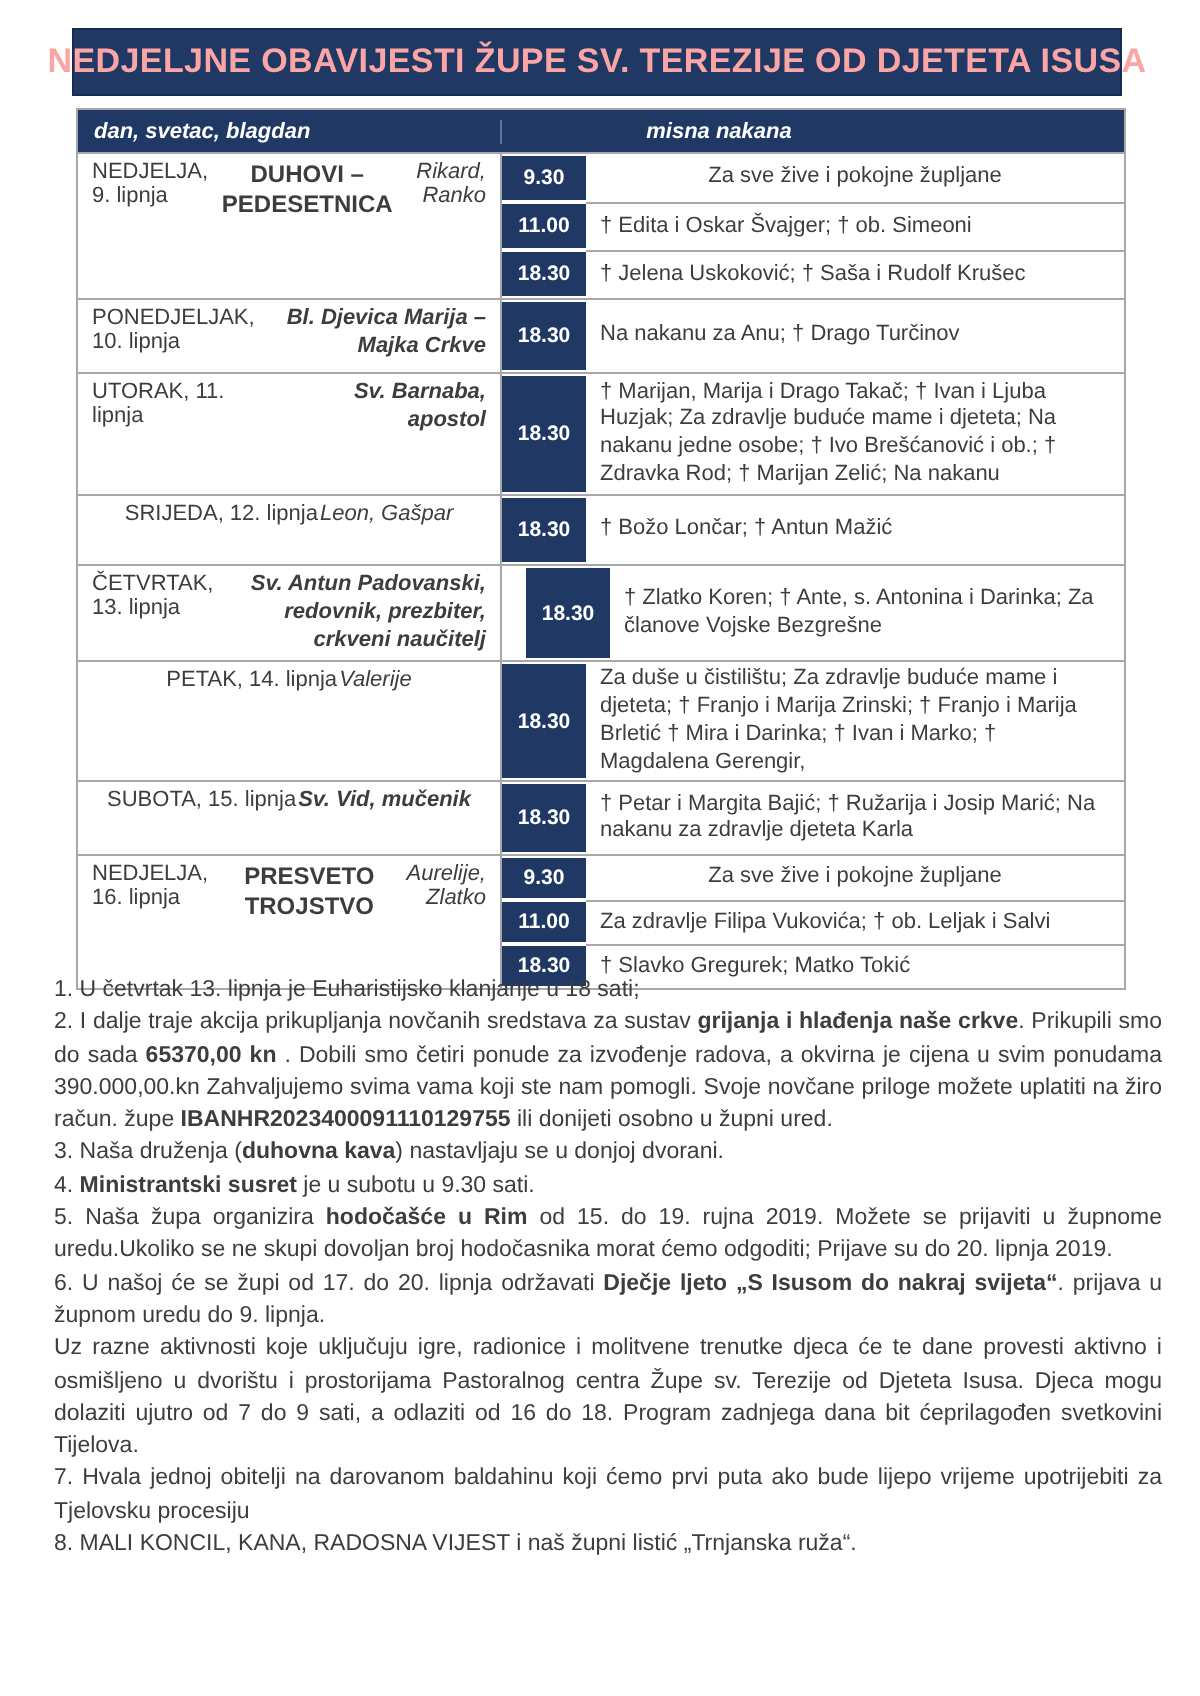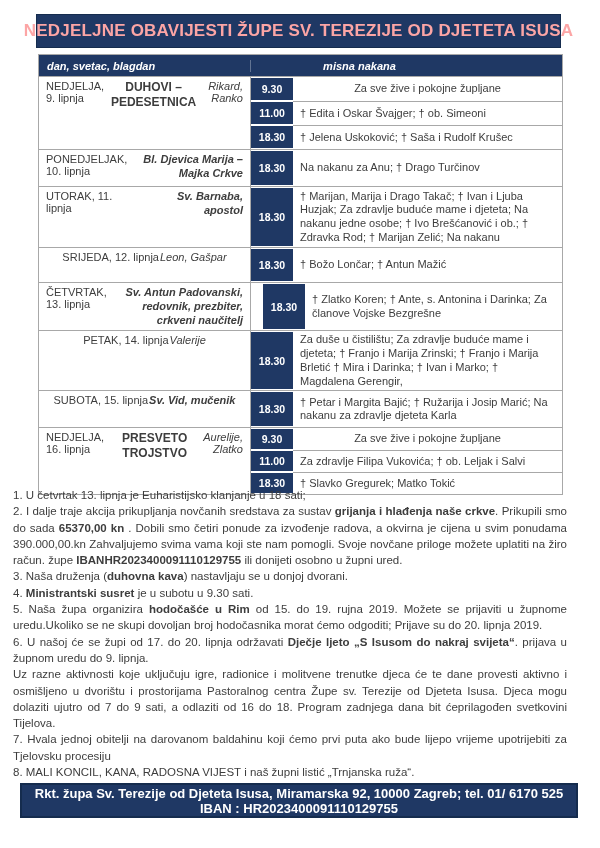--- a/index.html
+++ b/index.html
@@ -71,21 +71,21 @@
     display:flex;align-items:center;justify-content:center;
   }
   .intention{
     flex:1;padding:2px 7px;box-sizing:border-box;
     display:flex;align-items:center;line-height:1.25;
   }
   .intention.center{justify-content:center;text-align:center;}
 
   
   .announcements{
-    position:absolute;left:13px;top:487px;width:554px;
+    position:absolute;left:27px;top:487px;width:554px;
     font-size:11.5px;line-height:16.3px;text-align:justify;
     color:#3d3d3d;
   }
   .ann-par{margin:0;}
   .ann-par .b{font-weight:bold;}
 
   
   .footer-bar{
     position:absolute;left:20px;top:783px;width:558px;height:35px;
     background:var(--navy);
@@ -255,18 +255,14 @@
       <p class="ann-par"><span>2. I dalje traje akcija prikupljanja novčanih sredstava za sustav </span><span class="b">grijanja i hlađenja naše crkve</span><span>. Prikupili smo do sada </span><span class="b">65370,00 kn</span><span> . Dobili smo četiri ponude za izvođenje radova, a okvirna je cijena u svim ponudama 390.000,00.kn Zahvaljujemo svima vama koji ste nam pomogli. Svoje novčane priloge možete uplatiti na žiro račun. župe </span><span class="b">IBANHR2023400091110129755</span><span> ili donijeti osobno u župni ured.</span></p>
       <p class="ann-par"><span>3. Naša druženja (</span><span class="b">duhovna kava</span><span>) nastavljaju se u donjoj dvorani.</span></p>
       <p class="ann-par"><span>4. </span><span class="b">Ministrantski susret</span><span> je u subotu u 9.30 sati.</span></p>
       <p class="ann-par"><span>5. Naša župa organizira </span><span class="b">hodočašće u Rim</span><span> od 15. do 19. rujna 2019. Možete se prijaviti u župnome uredu.Ukoliko se ne skupi dovoljan broj hodočasnika morat ćemo odgoditi; Prijave su do 20. lipnja 2019.</span></p>
       <p class="ann-par"><span>6. U našoj će se župi od 17. do 20. lipnja održavati </span><span class="b">Dječje ljeto „S Isusom do nakraj svijeta“</span><span>. prijava  u župnom uredu do 9. lipnja.</span></p>
       <p class="ann-par"><span>Uz razne aktivnosti koje uključuju igre, radionice i molitvene trenutke djeca će te dane provesti aktivno i osmišljeno u dvorištu i prostorijama Pastoralnog centra Župe sv. Terezije od Djeteta Isusa. Djeca mogu dolaziti ujutro od 7 do 9 sati, a odlaziti od 16 do 18. Program zadnjega dana bit ćeprilagođen svetkovini Tijelova.</span></p>
       <p class="ann-par"><span>7. Hvala jednoj obitelji na darovanom baldahinu koji ćemo prvi puta ako bude lijepo vrijeme upotrijebiti za Tjelovsku procesiju</span></p>
       <p class="ann-par"><span>8. MALI KONCIL, KANA, RADOSNA VIJEST i naš župni listić „Trnjanska ruža“.</span></p>
     </div>
 
-  <div class="footer-bar">
-    <div class="footer-line">Rkt. župa Sv. Terezije od Djeteta Isusa, Miramarska 92, 10000 Zagreb; tel. 01/ 6170 525</div>
-    <div class="footer-line">IBAN : HR2023400091110129755</div>
-  </div>
 
 </div>
 
 </body></html>

